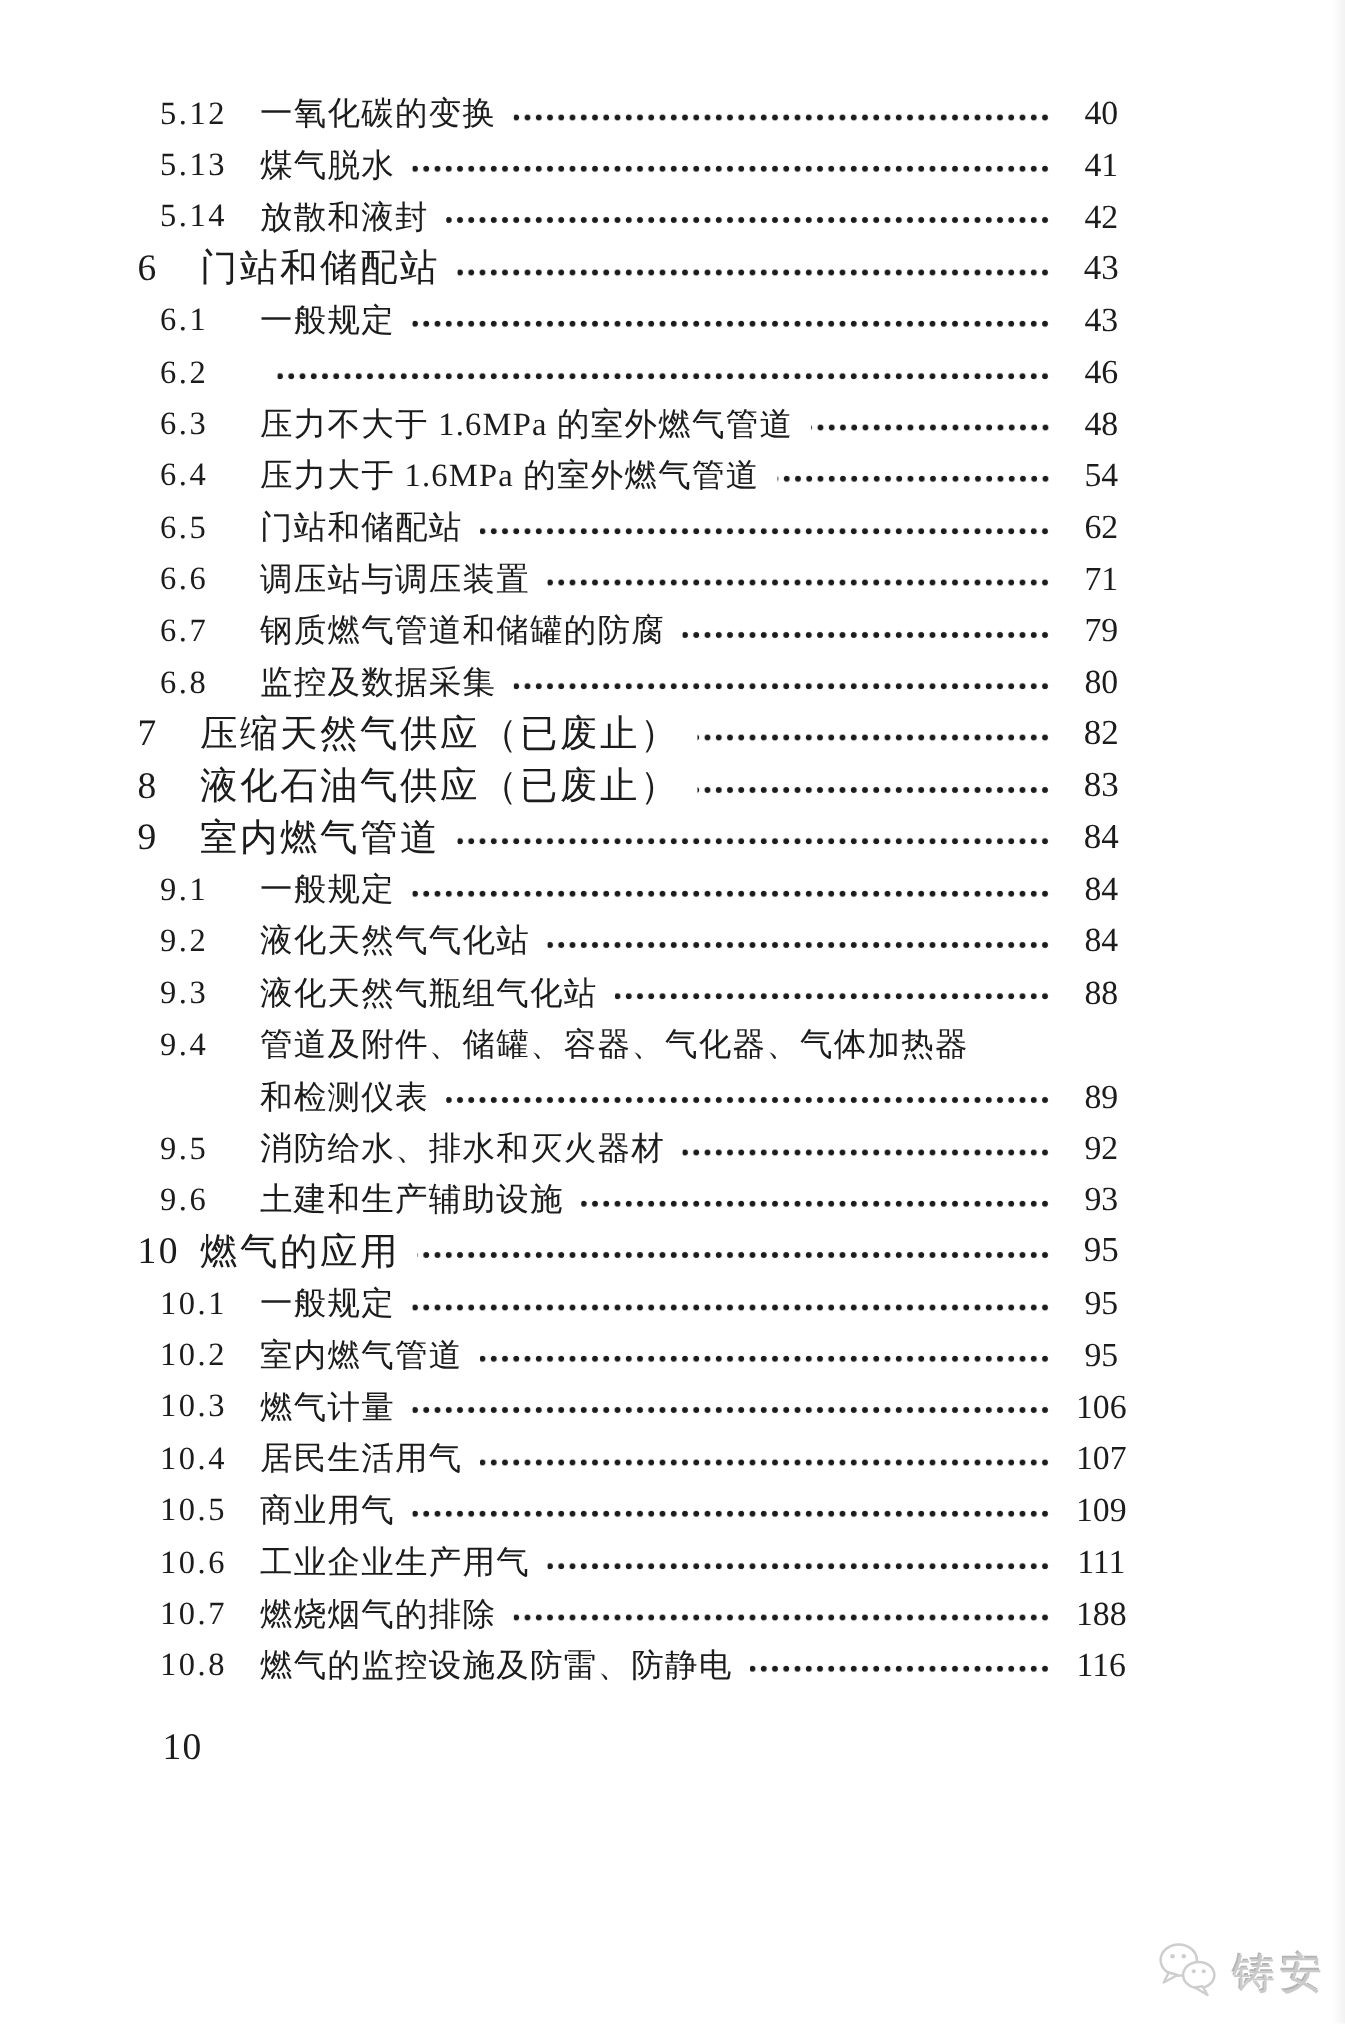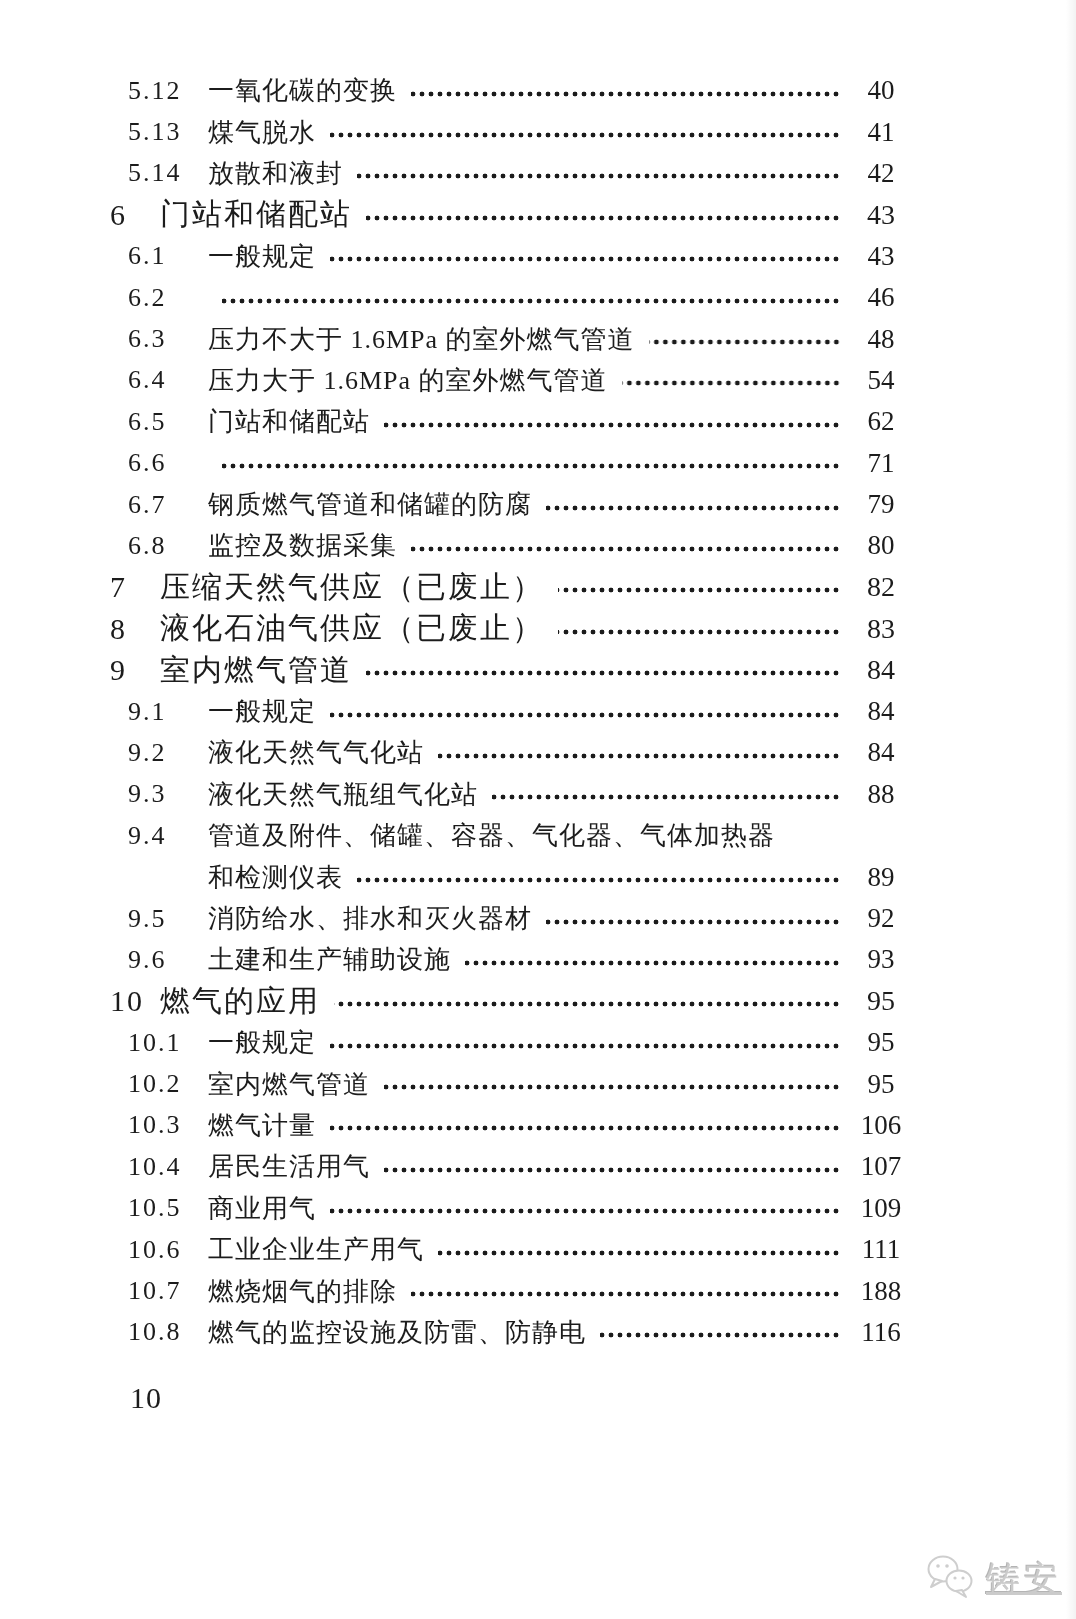--- a/index.html
+++ b/index.html
@@ -45,21 +45,20 @@
   }
   .watermark{
     position:absolute;right:14px;bottom:14px;
     display:flex;align-items:center;gap:8px;
     opacity:0.85;
   }
   .watermark-text{
     font-size:34px;letter-spacing:4px;
     color:#c2c2c2;
     text-shadow:1px 1px 0 #ffffff,-1px -1px 0 #a8a8a8;
-    text-decoration:underline;
   }
 </style>
 </head>
 <body>
 
 <div class="page-edge"></div>
 
 <div class="toc" id="toc-list">
     <div class="row lvl2">
     <span class="num">5.12</span>
@@ -109,20 +108,21 @@
     <span class="pg">54</span>
   </div>
     <div class="row lvl2">
     <span class="num">6.5</span>
     <span class="title">门站和储配站</span>
     <span class="leader"></span>
     <span class="pg">62</span>
   </div>
     <div class="row lvl2">
     <span class="num">6.6</span>
+    <span class="title">调压站与调压装置</span>
     <span class="leader"></span>
     <span class="pg">71</span>
   </div>
     <div class="row lvl2">
     <span class="num">6.7</span>
     <span class="title">钢质燃气管道和储罐的防腐</span>
     <span class="leader"></span>
     <span class="pg">79</span>
   </div>
     <div class="row lvl2">

